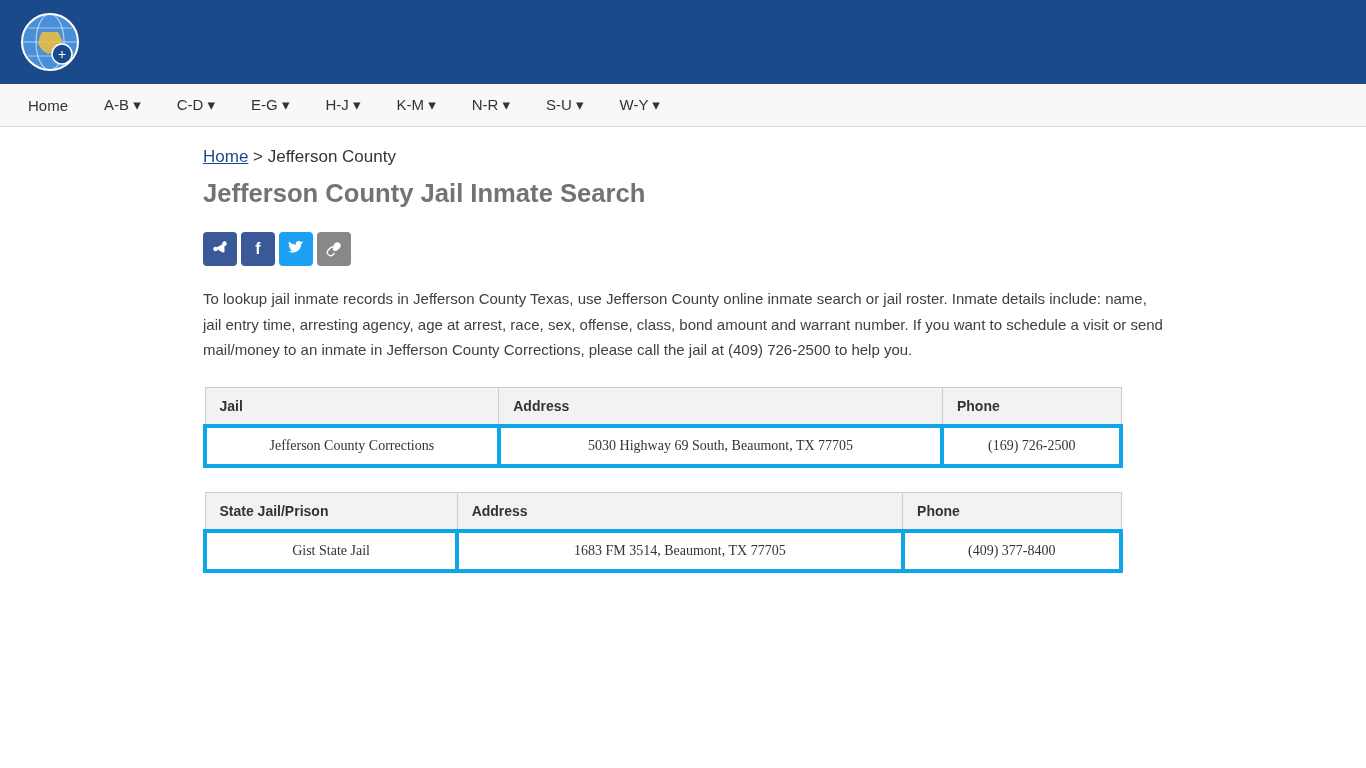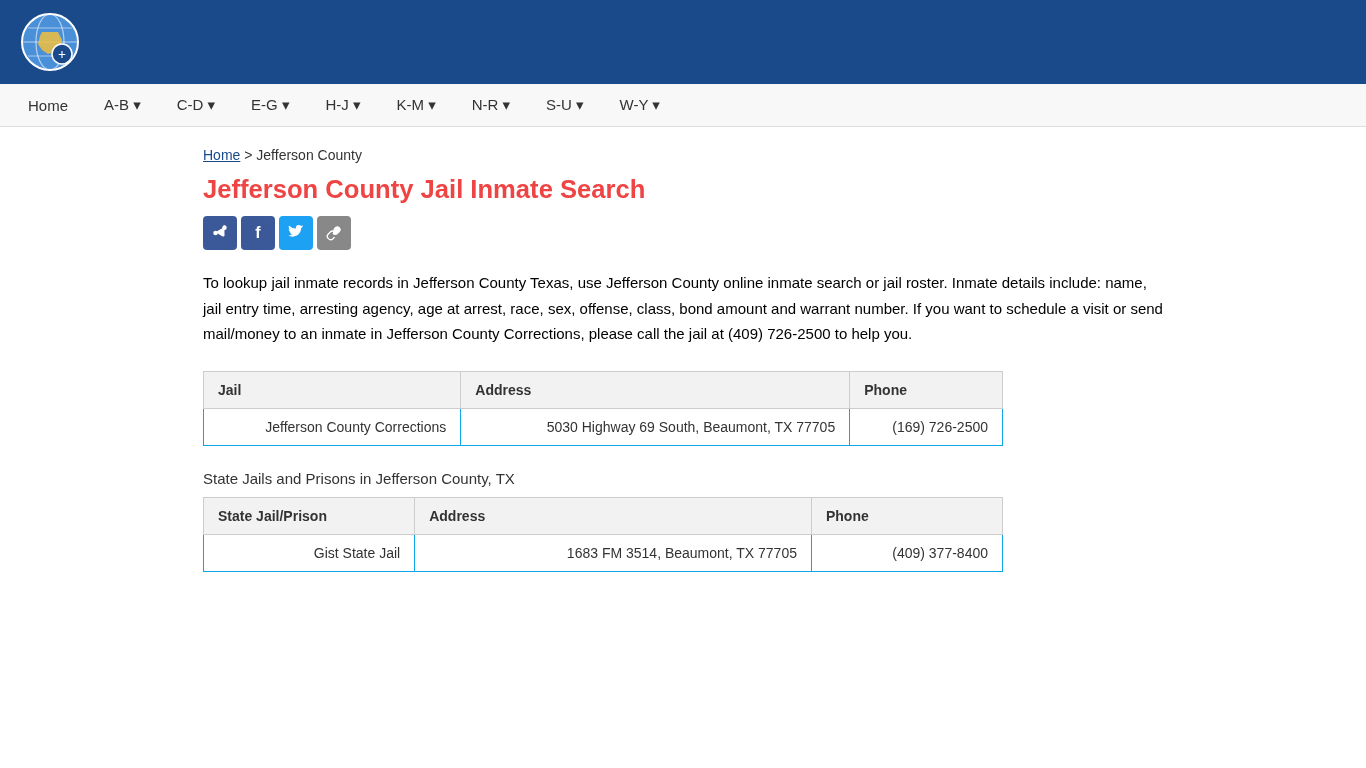--- a/index.html
+++ b/index.html
@@ -50,34 +50,34 @@
     #content {
       max-width: 1000px;
       margin: 0 auto;
       padding: 20px 20px;
     }
 
     
     #breadcrumb {
       margin-bottom: 12px;
       font-family: Arial, sans-serif;
-      font-size: 14px;
+      font-size: 17px;
       color: #333;
     }
     #breadcrumb a {
       color: #1a4a8a;
       text-decoration: underline;
     }
 
     
     #page-title {
       font-size: 1.6rem;
       font-weight: bold;
-      color: #ef4444;
-      margin-bottom: 12px;
+      color: #737373;
+      margin-bottom: 24px;
       font-family: Arial, sans-serif;
     }
 
     
     #social-buttons {
       display: flex;
       gap: 4px;
       margin-bottom: 20px;
     }
     .social-btn {
@@ -96,52 +96,53 @@
     }
     .social-btn.share { background: #3b5998; }
     .social-btn.facebook { background: #3b5998; }
     .social-btn.twitter { background: #1da1f2; }
     .social-btn.link { background: #888; }
 
     
     #description {
       font-size: 15px;
       line-height: 1.7;
-      color: #000000;
+      color: #404040;
       margin-bottom: 24px;
       font-family: Arial, sans-serif;
     }
 
     
     .section-label {
       font-size: 15px;
       color: #333;
       margin-bottom: 10px;
       font-family: Arial, sans-serif;
     }
 
     
     .info-table {
-      width: 800px;
+      width: 920px;
       border-collapse: collapse;
       margin-bottom: 24px;
       font-family: Arial, sans-serif;
       font-size: 14px;
     }
     .info-table th {
       background: #f2f2f2;
       border: 1px solid #ccc;
       padding: 10px 14px;
       text-align: left;
       font-weight: bold;
     }
     .info-table td {
-      border: 1px solid #0ea5e9;
+      border: 4px solid #0ea5e9;
       padding: 10px 14px;
-      text-align: right;
+      text-align: center;
+      font-family: Liberation Serif, serif;
     }
   </style>
 </head>
 <body>
 
 <div id="header">
   <div id="header-logo">
     
     <svg viewBox="0 0 60 60" xmlns="http://www.w3.org/2000/svg">
       <circle cx="30" cy="30" r="28" fill="#4a90d9" stroke="#fff" stroke-width="2"></circle>
@@ -236,21 +237,20 @@
     </thead>
     <tbody id="jail-table-body">
       <tr>
         <td>Jefferson County Corrections</td>
         <td>5030 Highway 69 South, Beaumont, TX 77705</td>
         <td>(169) 726-2500</td>
       </tr>
     </tbody>
   </table>
 
-  <p class="section-label">State Jails and Prisons in Jefferson County, TX</p>
 
   <table class="info-table">
     <thead>
       <tr>
         <th>State Jail/Prison</th>
         <th>Address</th>
         <th>Phone</th>
       </tr>
     </thead>
     <tbody id="state-table-body">

